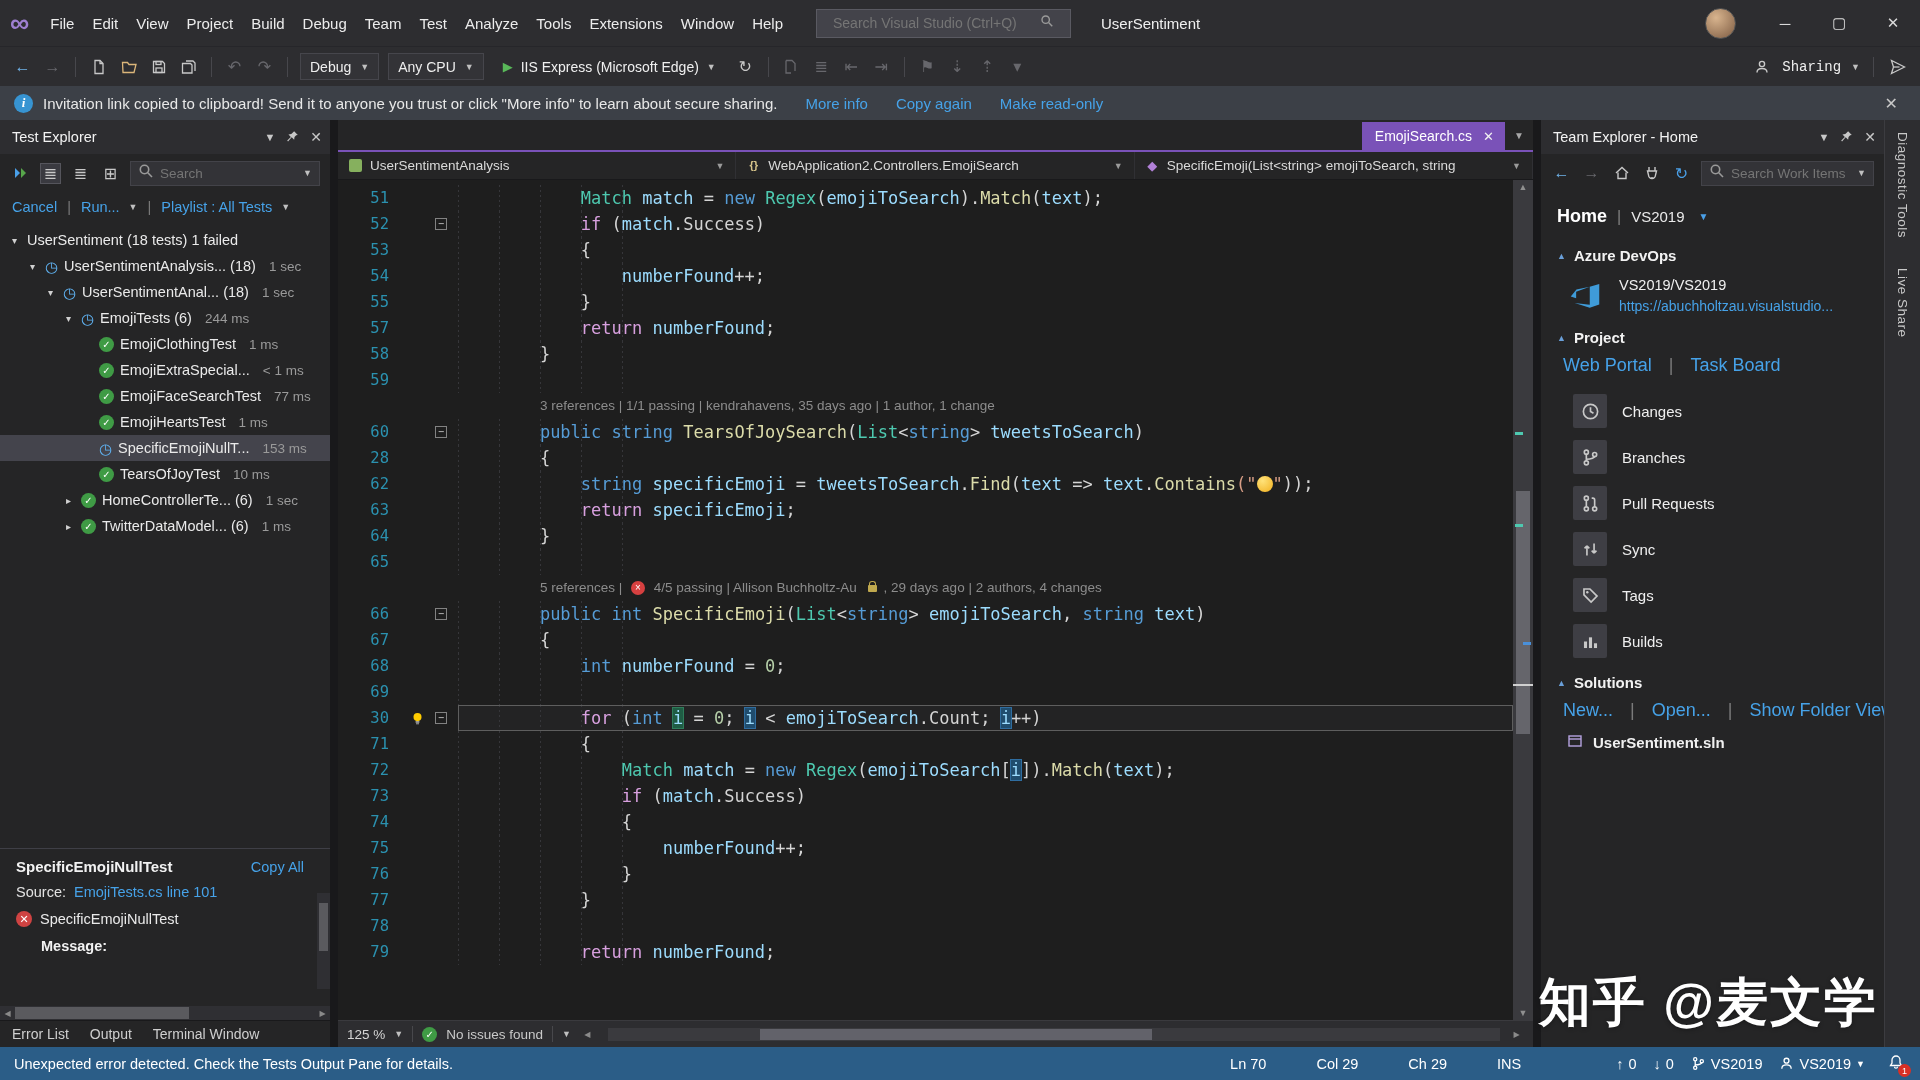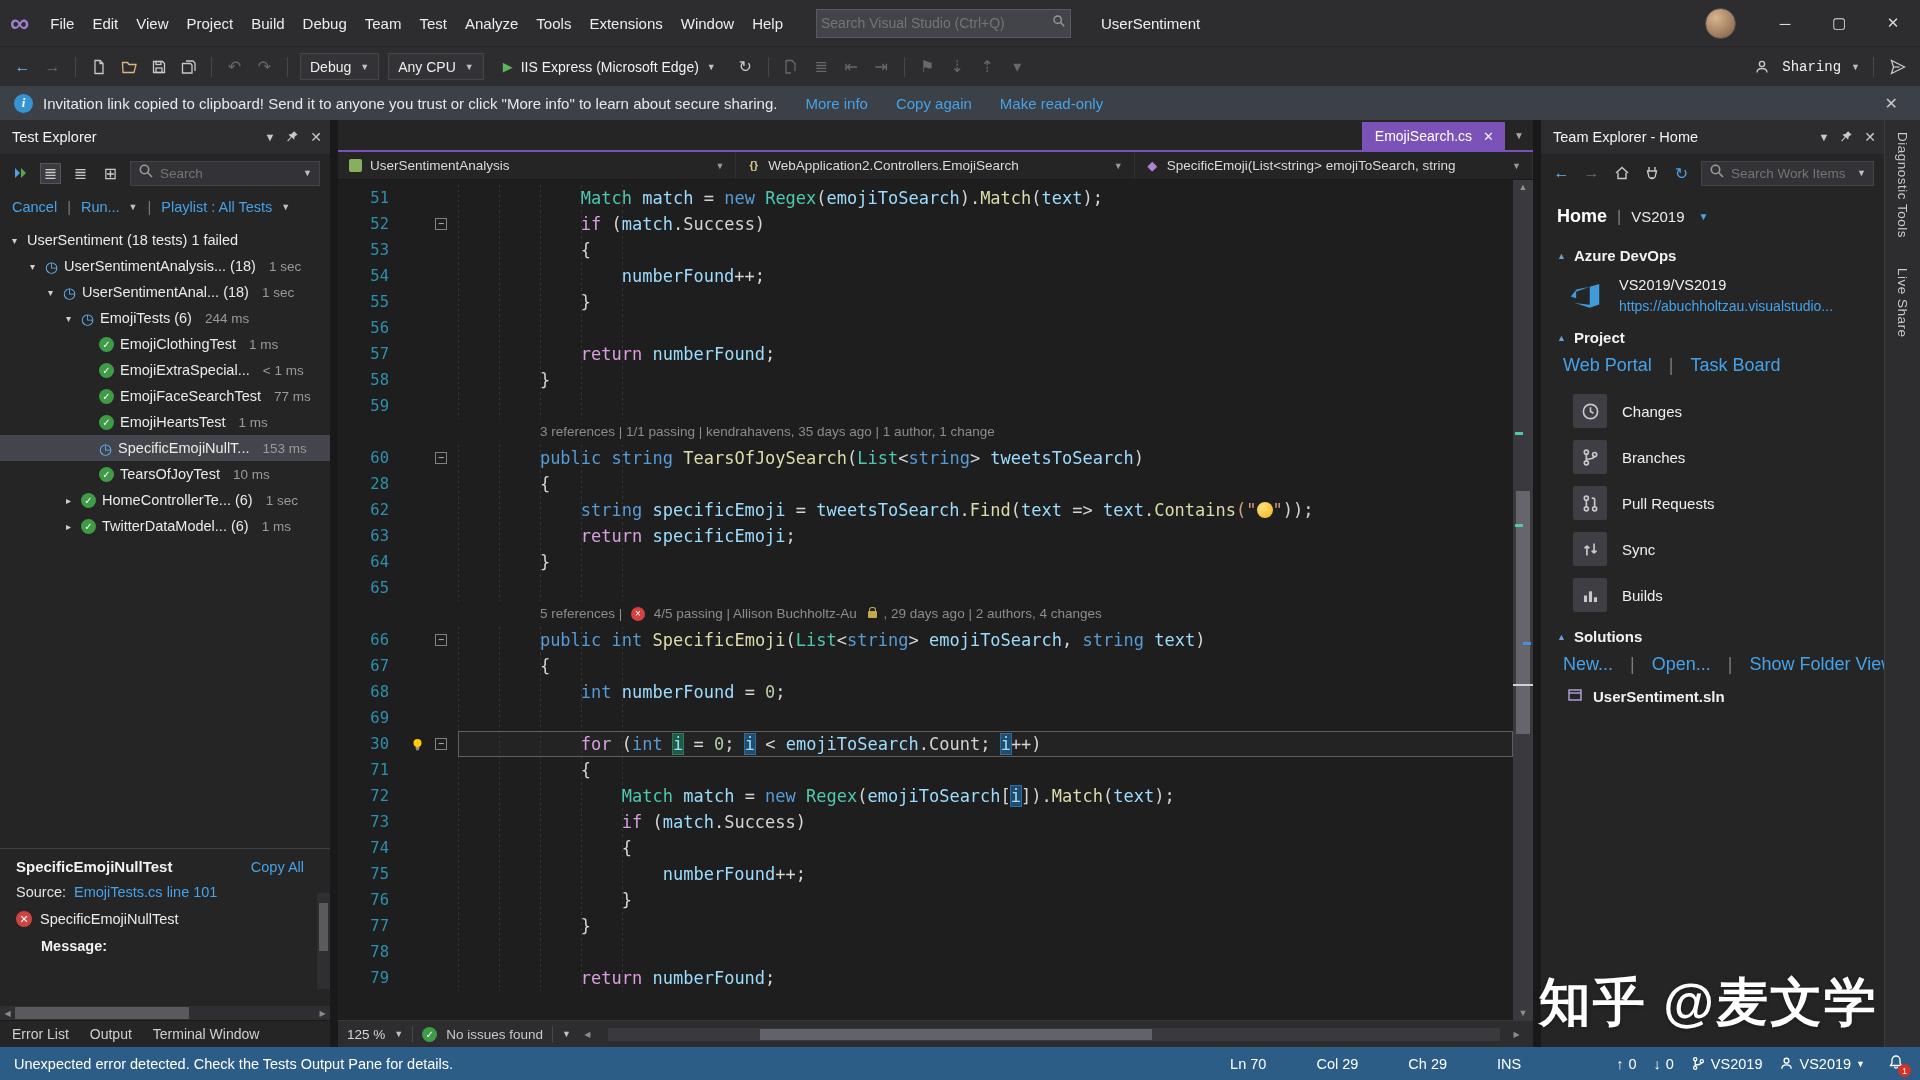--- a/index.html
+++ b/index.html
@@ -5,21 +5,21 @@
   *{box-sizing:border-box;margin:0;padding:0;}
   html,body{background:#000;}
   .root{position:relative;width:1920px;height:1080px;background:#19191b;overflow:hidden;
     font-family:"Liberation Sans",sans-serif;color:#d0d0d0;-webkit-font-smoothing:antialiased;}
 
   
   .titlebar{height:46px;background:#2d2d30;display:flex;align-items:center;padding-left:10px;}
   .vs-logo{font-size:27px;color:#9e7fd0;font-weight:bold;margin-right:12px;line-height:1;}
   .menubar{display:flex;align-items:center;justify-content:center;}
   .menu-item{padding:6px 9px;font-size:15px;color:#ececec;cursor:default;white-space:nowrap;}
-  .title-search{margin-left:24px;display:flex;align-items:center;width:255px;height:29px;background:#43434a;border:1px solid#5a5a62;padding:0 4px;gap:6px;}
+  .title-search{margin-left:24px;display:flex;align-items:center;width:255px;height:29px;background:#43434a;border:1px solid#5a5a62;padding:0 16px;gap:6px;}
   .title-search input{flex:1;min-width:0;background:transparent;border:none;outline:none;color:#b6b6b6;font-size:14px;font-family:inherit;}
   .title-sol{margin-left:30px;font-size:15px;color:#f0f0f0;}
   .title-right{margin-left:auto;display:flex;align-items:center;height:100%;}
   .avatar{width:31px;height:31px;border-radius:50%;background:radial-gradient(circle at 35% 30%,#d8b48e,#7d5b42);margin-right:22px;border:1px solid #555;}
   .winbtn{width:54px;height:100%;display:flex;align-items:center;justify-content:center;font-size:15px;color:#dadada;}
 
   
   .toolbar{height:40px;background:#2d2d30;border-top:1px solid #26262a;display:flex;align-items:center;padding:0 12px;gap:9px;}
   .tbi{width:21px;height:21px;display:flex;align-items:center;justify-content:center;font-size:16px;color:#c8c8c8;flex:none;}
   .tbi.dis{color:#67676c;}
@@ -516,26 +516,20 @@
               <span class="g-fold"></span>
               <span class="code-text"><span class="tok df">                </span><span class="tok loc">numberFound</span><span class="tok df">++;</span></span>
             </div>
             <div class="code-row">
               <span class="g-num">55</span>
               <span class="g-glyph"></span>
               <span class="g-fold"></span>
               <span class="code-text"><span class="tok df">            }</span></span>
             </div>
             <div class="code-row">
-              <span class="g-num">56</span>
-              <span class="g-glyph"></span>
-              <span class="g-fold"></span>
-              <span class="code-text"></span>
-            </div>
-            <div class="code-row">
               <span class="g-num">57</span>
               <span class="g-glyph"></span>
               <span class="g-fold"></span>
               <span class="code-text"><span class="tok df">            </span><span class="tok ctrl">return</span><span class="tok df"> </span><span class="tok loc">numberFound</span><span class="tok df">;</span></span>
             </div>
             <div class="code-row">
               <span class="g-num">58</span>
               <span class="g-glyph"></span>
               <span class="g-fold"></span>
               <span class="code-text"><span class="tok df">        }</span></span>
@@ -824,20 +818,29 @@
               <span class="nav-label">Pull Requests</span>
             </div>
             <div class="nav-row">
               <span class="nav-tile">
                 <svg viewBox="0 0 16 16" fill="none" stroke="#c8c8c8" stroke-width="1.4">
                   <path d="M5 13V5M5 5L3 7M5 5l2 2"></path>
                   <path d="M11 3v8M11 11l-2-2M11 11l2-2"></path>
                 </svg>
               </span>
               <span class="nav-label">Sync</span>
+            </div>
+            <div class="nav-row">
+              <span class="nav-tile">
+                <svg viewBox="0 0 16 16" fill="none" stroke="#c8c8c8" stroke-width="1.4">
+                  <path d="M2.5 2.5h5l6 6-5 5-6-6z"></path>
+                  <circle cx="5.3" cy="5.3" r="1" fill="#c8c8c8" stroke="none"></circle>
+                </svg>
+              </span>
+              <span class="nav-label">Tags</span>
             </div>
             <div class="nav-row">
               <span class="nav-tile">
                 <svg viewBox="0 0 16 16" fill="#c8c8c8">
                   <rect x="2.5" y="8" width="2.6" height="5.5"></rect>
                   <rect x="6.7" y="4.5" width="2.6" height="9"></rect>
                   <rect x="10.9" y="9.5" width="2.6" height="4"></rect>
                 </svg>
               </span>
               <span class="nav-label">Builds</span>

